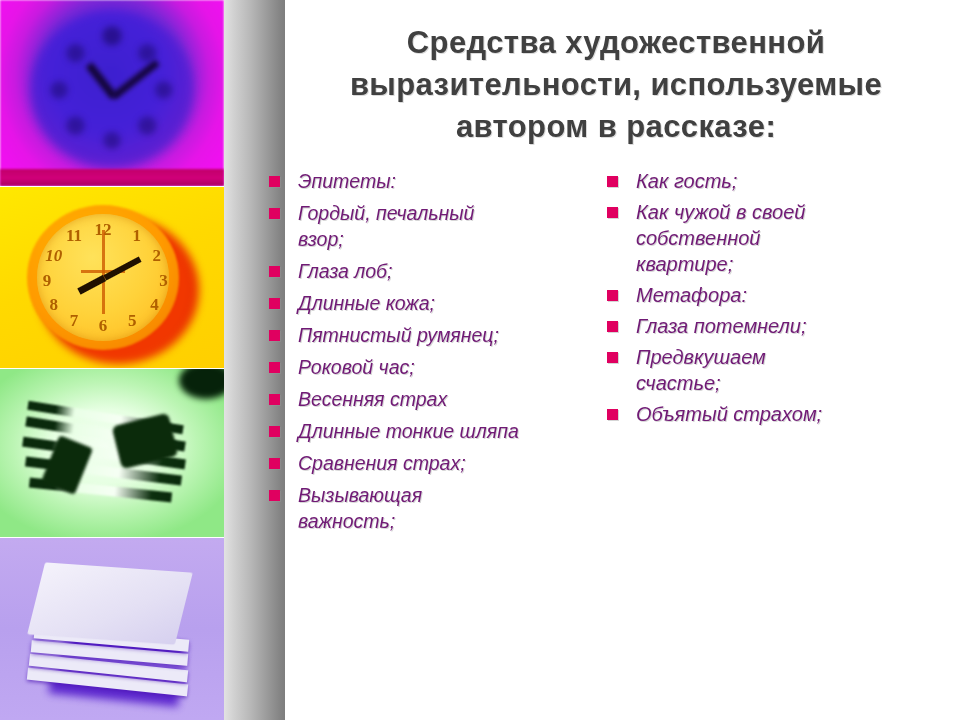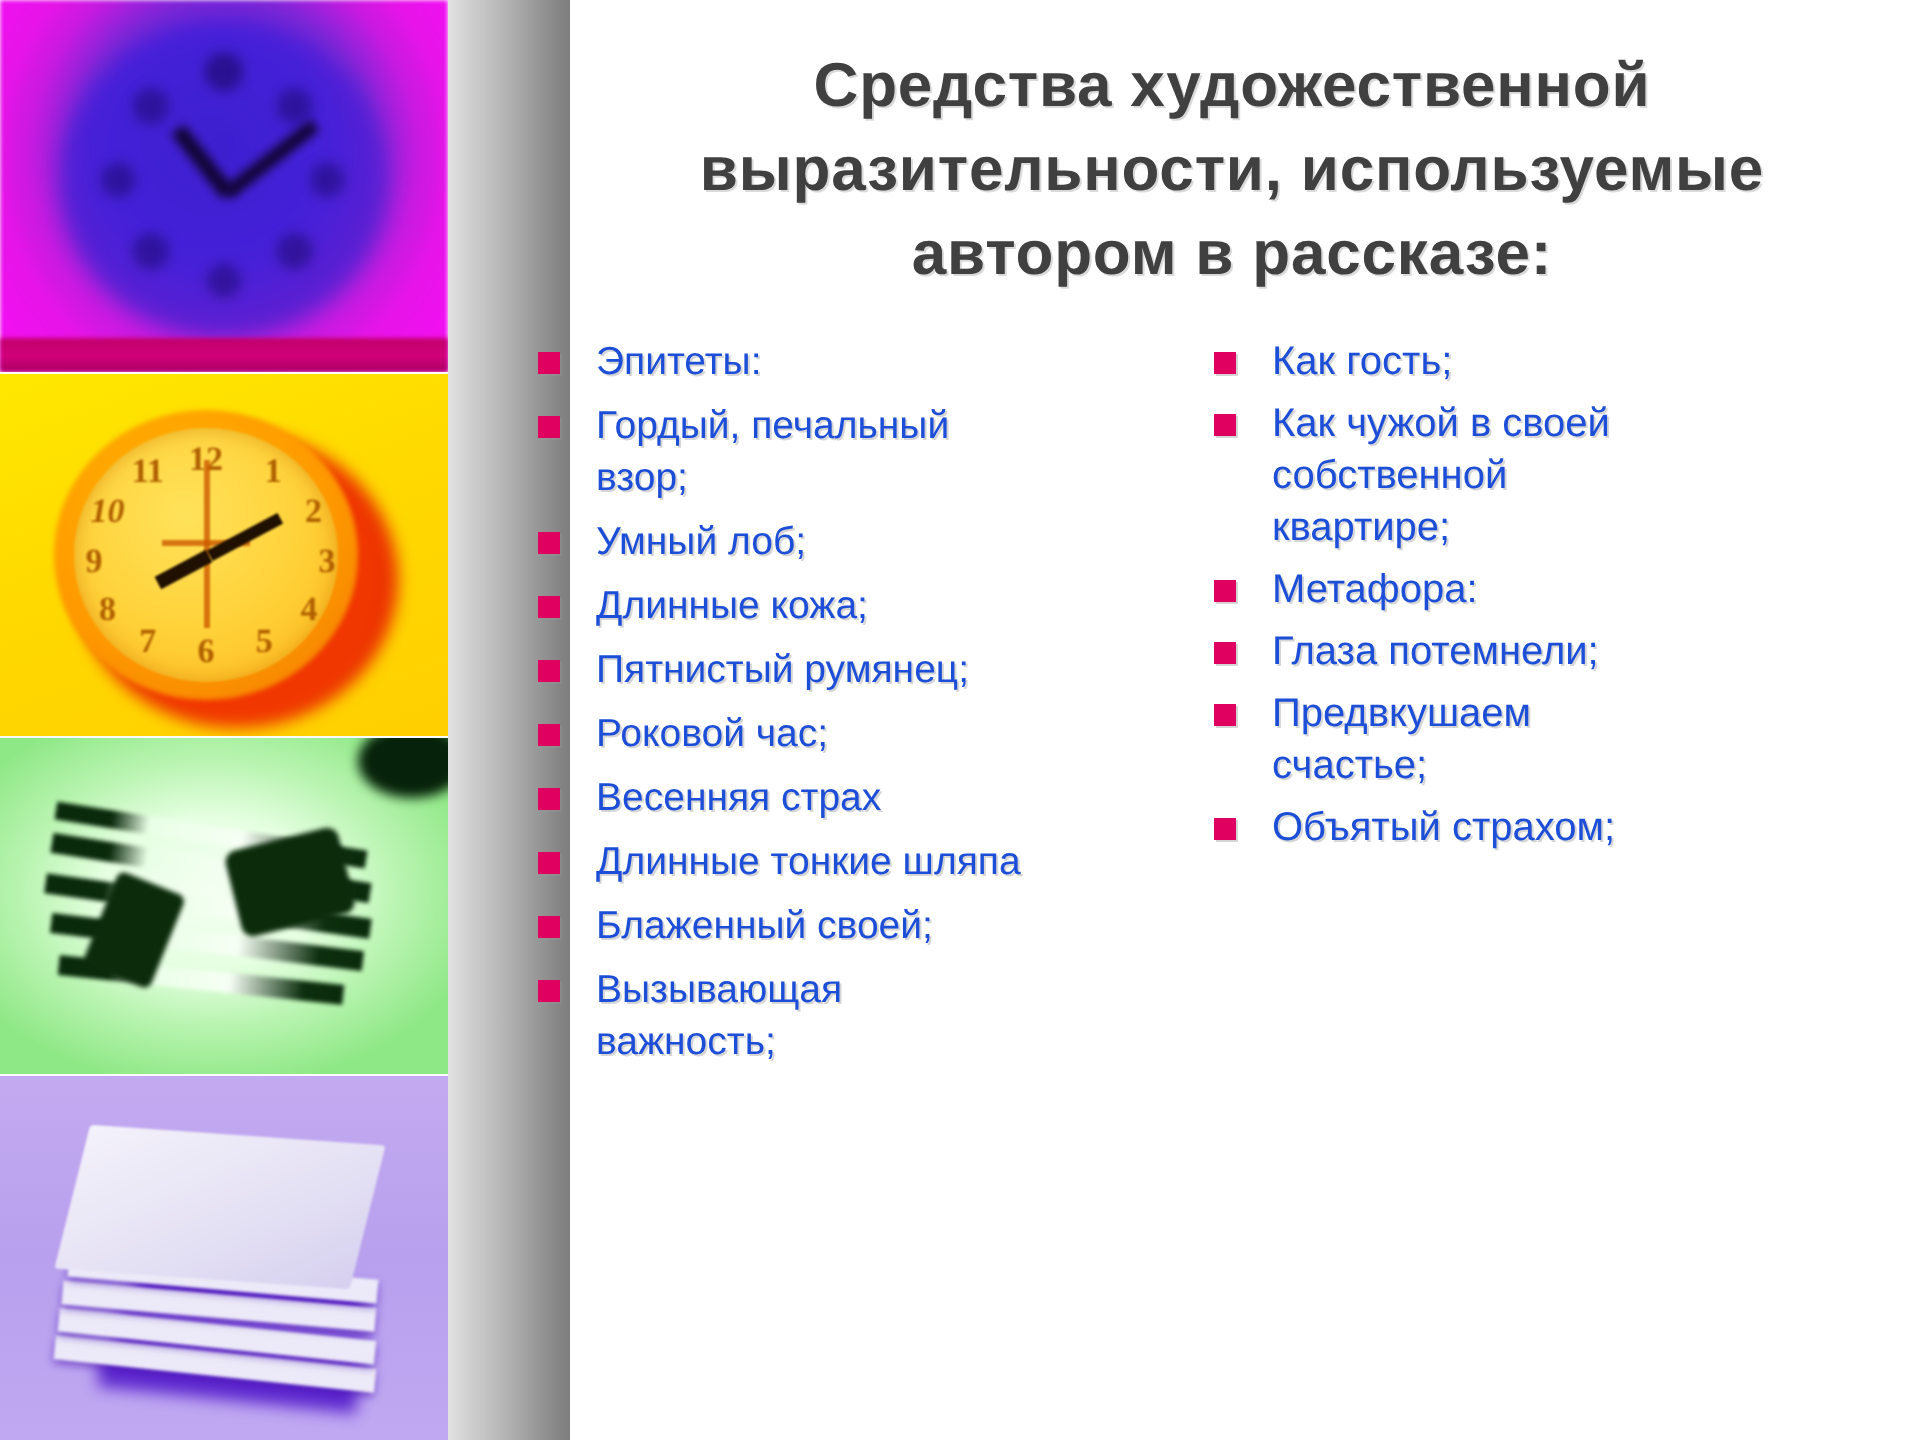--- a/index.html
+++ b/index.html
@@ -220,24 +220,25 @@
   .column { position: absolute; }
   #column-left  { left: 266px; top: 168px; width: 318px; }
   #column-right { left: 604px; top: 168px; width: 340px; }
 
   .bullet-item {
     position: relative;
     display: flex;
     align-items: flex-end;
     padding-left: 32px;
     margin-bottom: 6px;
-    color: #1d4ed8;
+    color: #701a75;
     font-size: 19.5px;
     line-height: 26px;
     text-shadow: 1px 1px 0 rgba(165,165,165,.45);
+    font-style: italic;
   }
   #column-right .bullet-item { font-size: 20px; margin-bottom: 5px; }
 
   .bullet-marker {
     position: absolute;
     left: 3px;
     top: 8px;
     width: 11px;
     height: 11px;
     background: #e00060;
@@ -318,21 +319,21 @@
       <span class="bullet-marker"></span>
       <span class="bullet-text">Эпитеты:</span>
     </div>
     <div class="bullet-item">
       <span class="bullet-marker"></span>
       <span class="bullet-text">Гордый, печальный
 взор;</span>
     </div>
     <div class="bullet-item">
       <span class="bullet-marker"></span>
-      <span class="bullet-text">Умный  лоб;</span>
+      <span class="bullet-text">Глаза  лоб;</span>
     </div>
     <div class="bullet-item">
       <span class="bullet-marker"></span>
       <span class="bullet-text">Длинные  кожа;</span>
     </div>
     <div class="bullet-item">
       <span class="bullet-marker"></span>
       <span class="bullet-text">Пятнистый  румянец;</span>
     </div>
     <div class="bullet-item">
@@ -342,21 +343,21 @@
     <div class="bullet-item">
       <span class="bullet-marker"></span>
       <span class="bullet-text">Весенняя  страх</span>
     </div>
     <div class="bullet-item">
       <span class="bullet-marker"></span>
       <span class="bullet-text">Длинные  тонкие шляпа</span>
     </div>
     <div class="bullet-item">
       <span class="bullet-marker"></span>
-      <span class="bullet-text">Блаженный  своей;</span>
+      <span class="bullet-text">Сравнения  страх;</span>
     </div>
     <div class="bullet-item">
       <span class="bullet-marker"></span>
       <span class="bullet-text">Вызывающая
 важность;</span>
     </div>
   </div>
 
   <div class="column" id="column-right">
     <div class="bullet-item">

